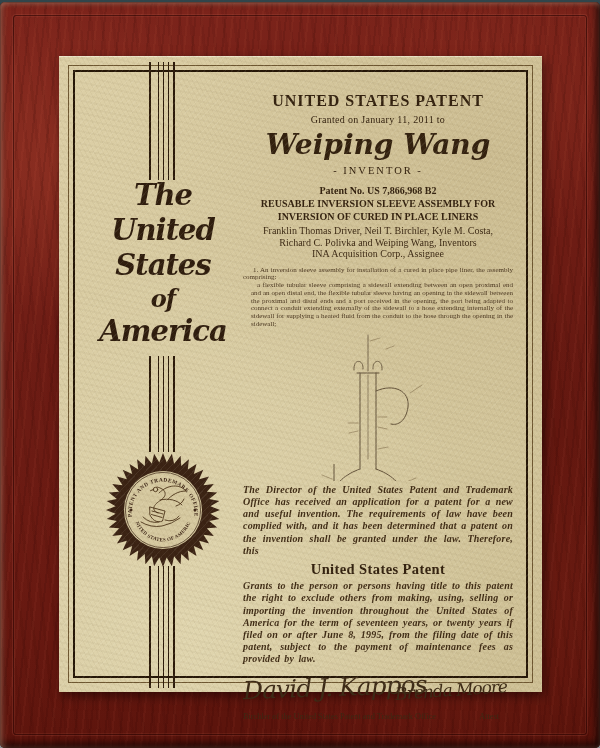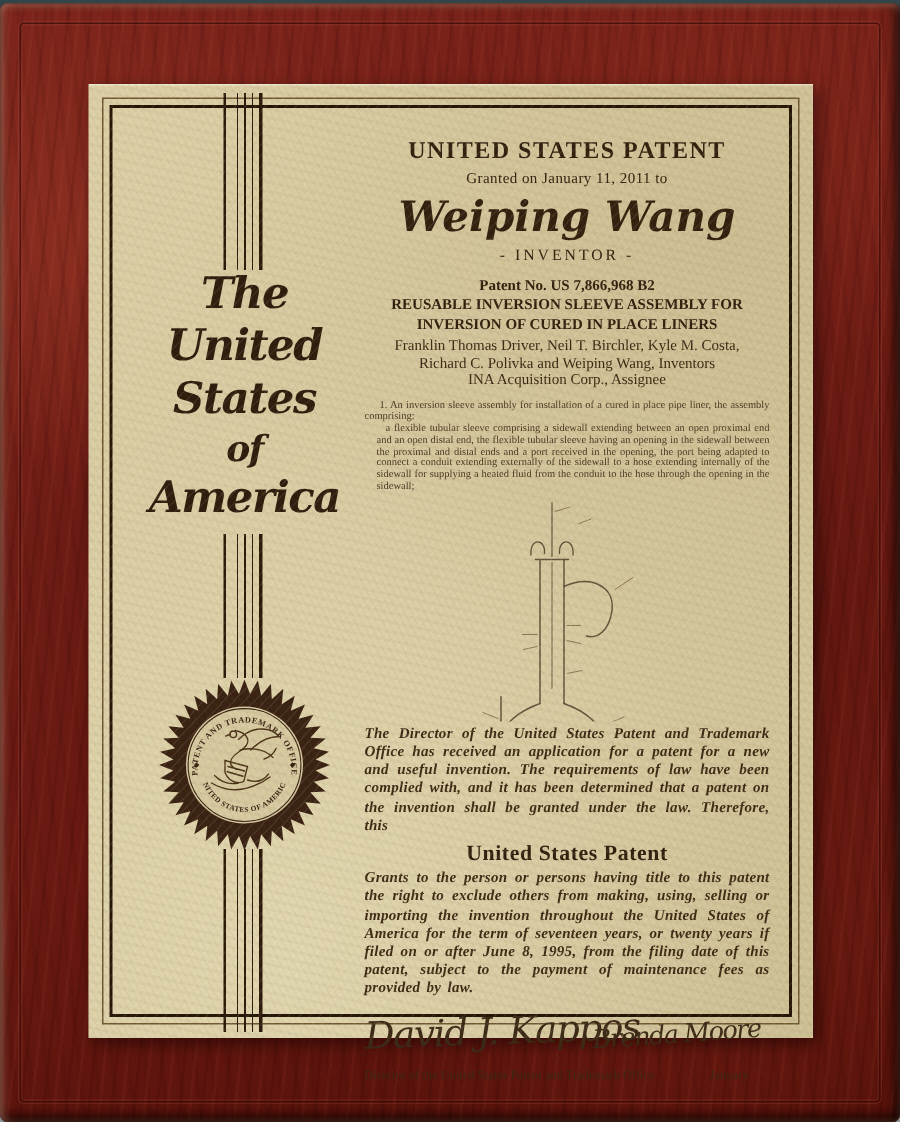--- a/index.html
+++ b/index.html
@@ -214,18 +214,18 @@
 
       <div class="para-it">The Director of the United States Patent and Trademark Office has received an application for a patent for a new and useful invention. The requirements of law have been complied with, and it has been determined that a patent on the invention shall be granted under the law.  Therefore, this</div>
       <div class="t-usp2">United States Patent</div>
       <div class="para-it" style="margin-top:2px;">Grants to the person or persons having title to this patent the right to exclude others from making, using, selling or importing the invention throughout the United States of America for the term of seventeen years, or twenty years if filed on or after June 8, 1995, from the filing date of this patent, subject to the payment of maintenance fees as provided by law.</div>
 
       <div class="sig-row">
         <div class="sig sig-left">David J. Kappos</div>
         <div class="sig sig-right">Brenda Moore</div>
       </div>
       <div class="label-row">
-        <div>Director of the United States Patent and Trademark Office</div>
-        <div class="attest">January</div>
+        <div>Birchler of the United States Patent and Trademark Office</div>
+        <div class="attest">Attest</div>
       </div>
     </div>
   </div>
 </div>
 
 </body></html>

